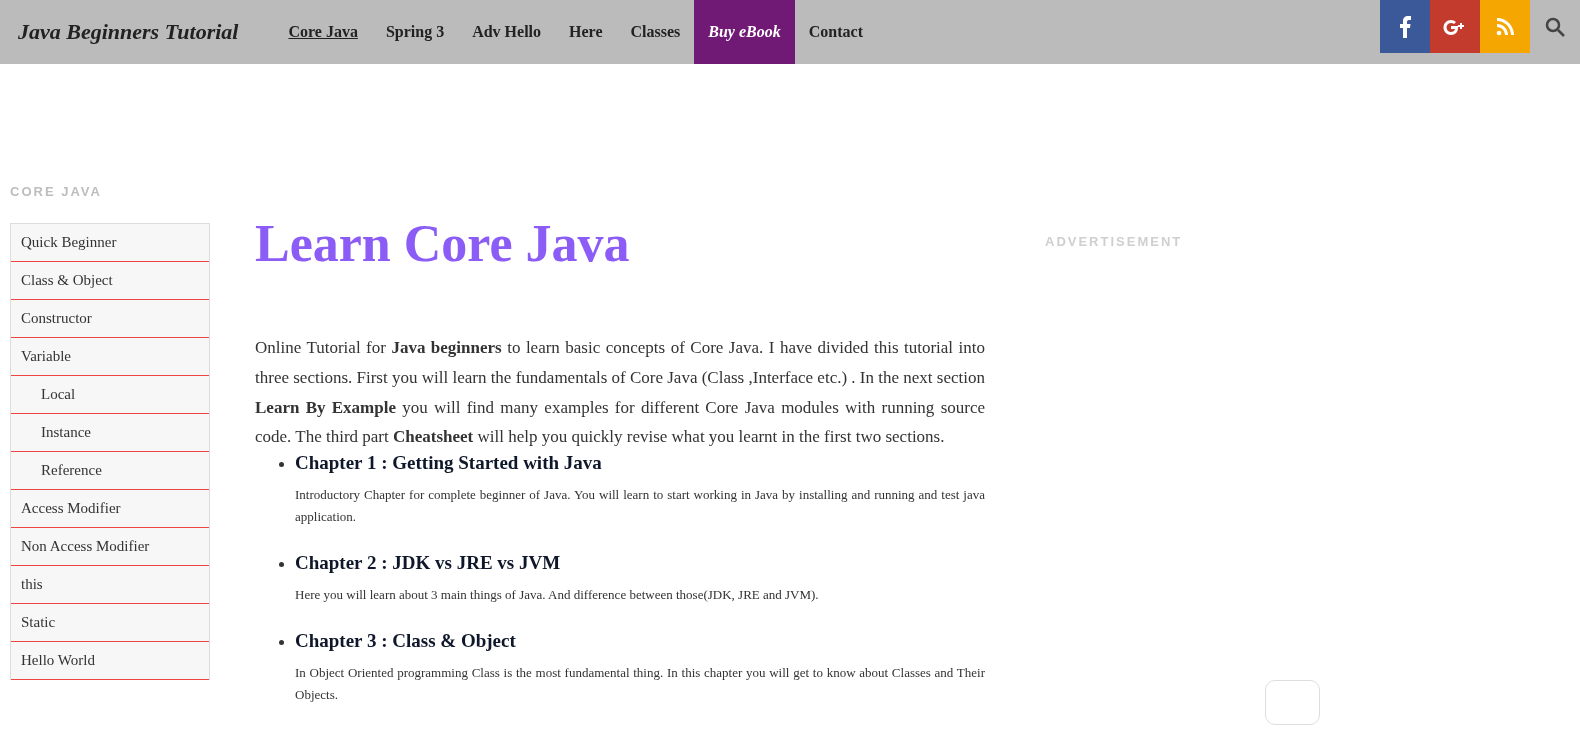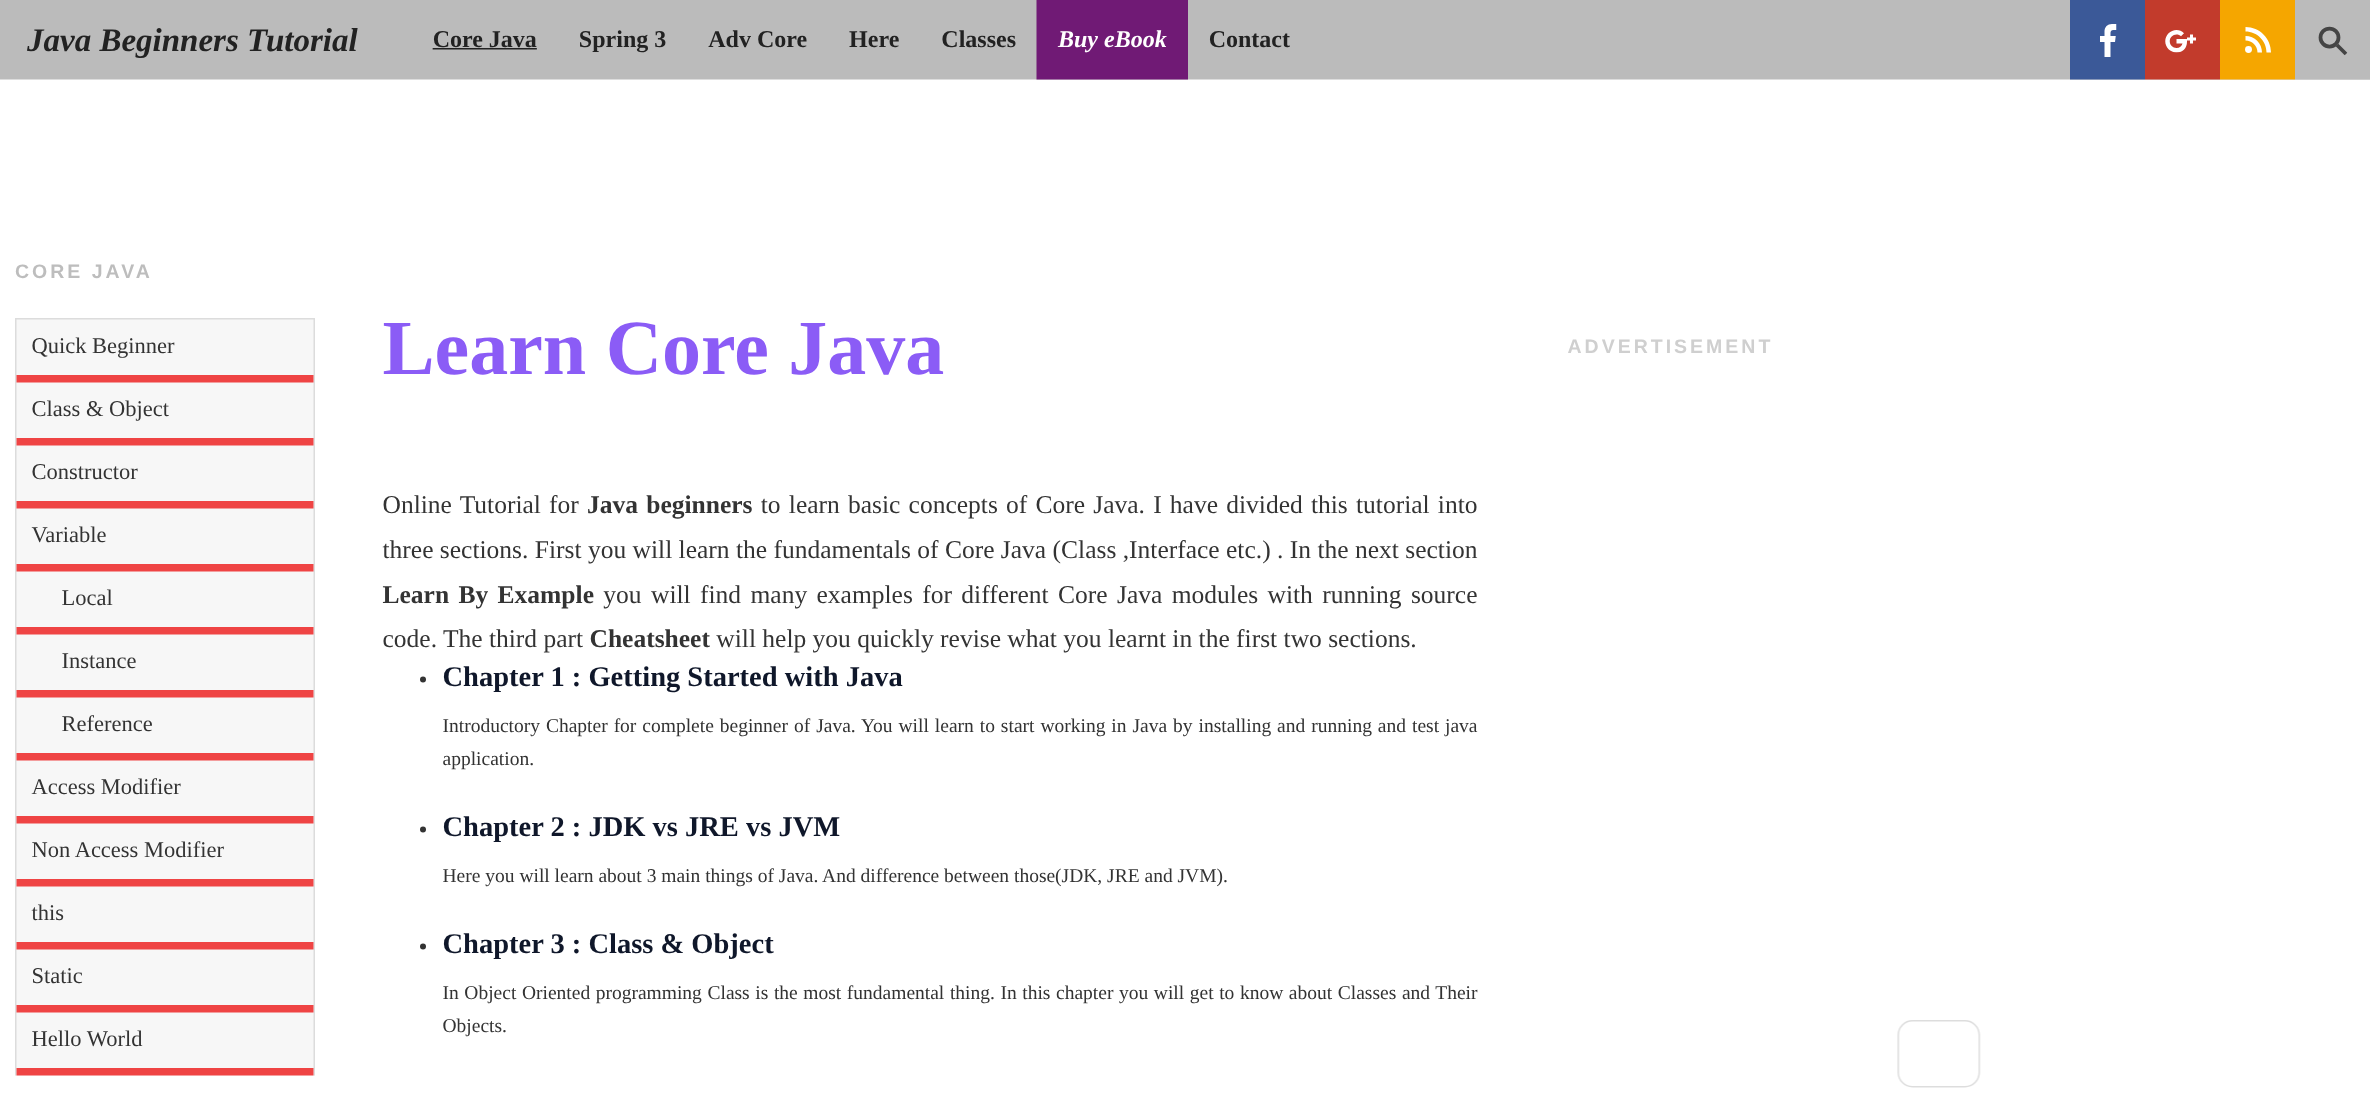--- a/index.html
+++ b/index.html
@@ -1,33 +1,33 @@
 <!DOCTYPE html>
 <html><head>
 <meta charset="utf-8">
 <style>
 * { margin:0; padding:0; box-sizing:border-box; }
 body { font-family: Georgia, 'Times New Roman', serif; color:#333; background:#fff; width:1580px; }
-.topbar { background:#bbbbbb; height:53px; display:flex; align-items:stretch; position:relative; }
+.topbar { background:#bbbbbb; height:64px; display:flex; align-items:stretch; position:relative; }
 .site-title { padding:0 18px; display:flex; align-items:center; font-weight:bold; font-size:22px; font-style:italic; color:#222; }
 .nav { display:flex; align-items:stretch; margin-left:18px; }
 .nav-item { display:flex; align-items:center; padding:0 14px; font-size:16px; font-weight:bold; color:#222; cursor:pointer; font-style:normal; }
 .nav-item.active { text-decoration:underline; }
 .nav-item.buy { background:#701a75; color:#fff; font-style:italic; }
 .social-strip { position:absolute; right:0; top:0; height:53px; display:flex; }
 .social { width:50px; height:53px; display:flex; align-items:center; justify-content:center; color:#fff; cursor:pointer; }
 .social.fb { background:#3b5998; }
 .social.gp { background:#c23b2c; }
 .social.rss { background:#f5a600; }
 .social.search { background:#bbbbbb; color:#444; }
 .page { display:flex; padding-top:25px; }
 .sidebar { width:210px; padding-left:10px; padding-top:95px; }
 .sidebar-title { font-size:13px; letter-spacing:2px; font-family:Arial,sans-serif; color:#bdbdbd; font-weight:bold; margin-bottom:24px; }
 .sidebar-list { border:1px solid #dcdcdc; border-bottom:none; background:#f7f7f7; }
-.sidebar-list .item { border-bottom:5px solid #ef4444; padding:10px 10px; font-size:15px; cursor:pointer; color:#333; }
+.sidebar-list .item { border-bottom:1px solid #ef4444; padding:10px 10px; font-size:15px; cursor:pointer; color:#333; }
 .sidebar-list .item.sub { padding-left:30px; }
 .main { width:730px; margin-left:45px; padding-top:125px; }
 .main h1 { font-size:52px; font-weight:bold; color:#8b5cf6; margin-bottom:60px; }
 .intro { font-size:17px; line-height:1.75; color:#333; text-align:justify; }
 .chapter-list { list-style:disc; margin-left:40px; }
 .chapter-list li { margin-bottom:24px; }
 .chapter-title { color:#0f172a; font-weight:bold; font-size:19px; cursor:pointer; display:inline-block; margin-bottom:10px; }
 .chapter-desc { font-size:13px; line-height:1.7; color:#333; text-align:justify; }
 .right-col { margin-left:60px; padding-top:145px; }
 .ad-label { font-family:Arial,sans-serif; letter-spacing:2px; color:#cfcfcf; font-size:13px; font-weight:bold; }
@@ -35,21 +35,21 @@
 svg { display:block; }
 </style>
 </head>
 <body>
 
 <div class="topbar">
   <div class="site-title">Java Beginners Tutorial</div>
   <div class="nav" id="nav">
       <div class="nav-item active">Core Java</div>
       <div class="nav-item">Spring 3</div>
-      <div class="nav-item">Adv Core</div>
+      <div class="nav-item">Adv Hello</div>
       <div class="nav-item">Here</div>
       <div class="nav-item">Classes</div>
       <div class="nav-item buy">Buy eBook</div>
       <div class="nav-item">Contact</div>
     </div>
   <div class="social-strip">
     <div class="social fb">
       <svg width="11" height="22" viewBox="0 0 11 22">
           <path fill="#fff" d="M7 22V12h3l.5-4H7V6c0-1 .3-2 2-2h2V0H8C5 0 3 2 3 5v3H0v4h3v10h4z"></path>
         </svg>

